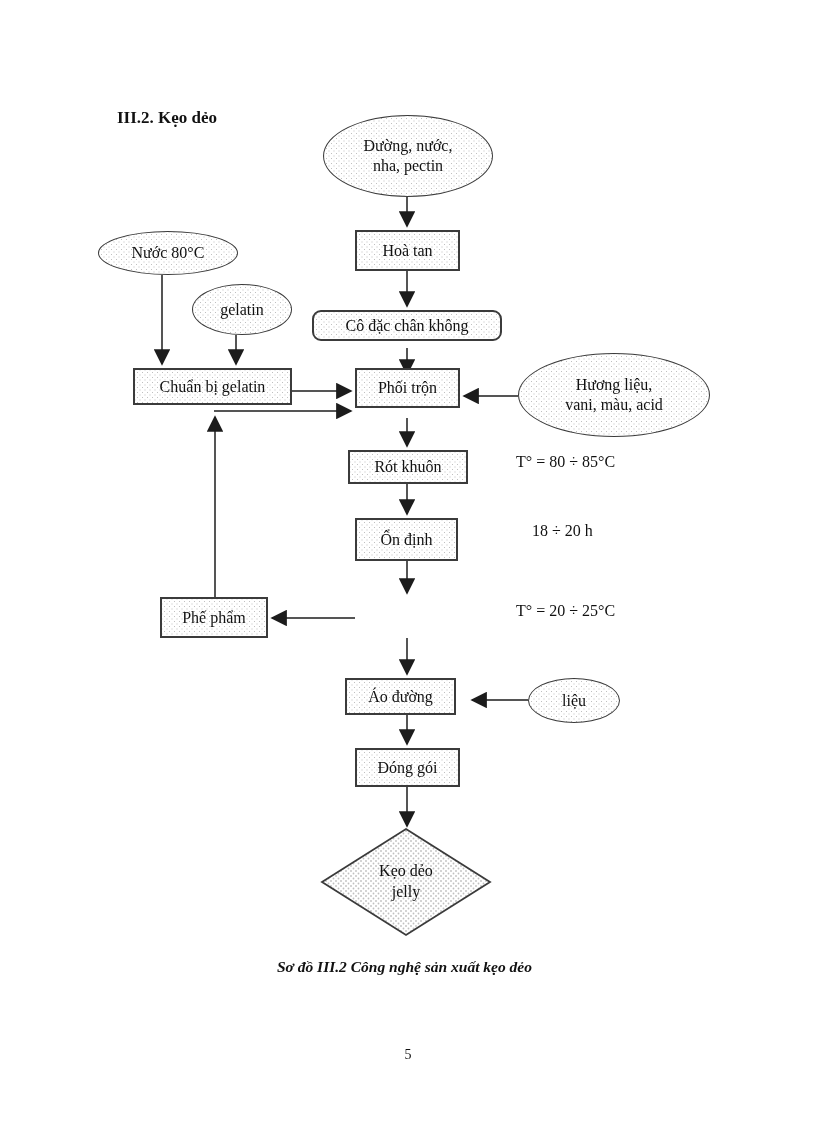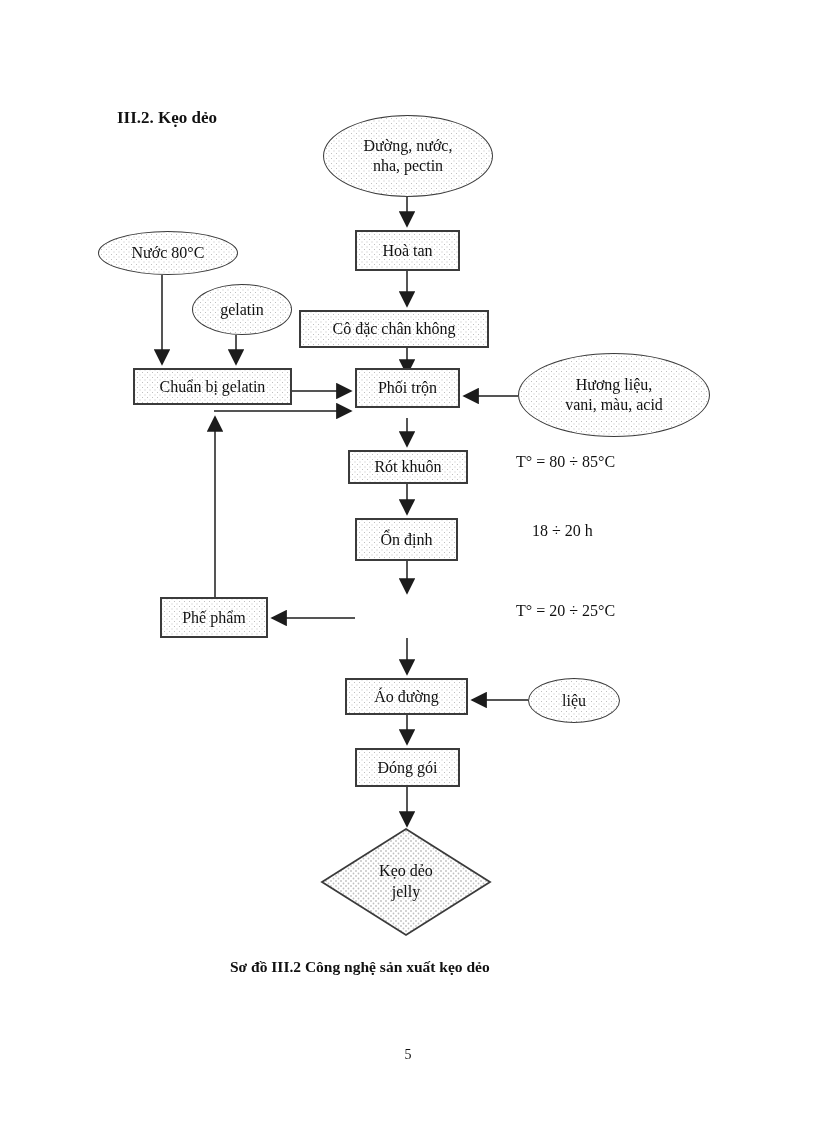--- a/index.html
+++ b/index.html
@@ -74,48 +74,49 @@
   .annotation {
     position: absolute;
     font-size: 16px;
     white-space: nowrap;
   }
   .caption {
     position: absolute;
     left: 230px;
     top: 958px;
     width: 302px;
-    text-align: left;
+    text-align: right;
     font-size: 15.5px;
     font-weight: bold;
+    font-style: italic;
     white-space: nowrap;
   }
   .page-number {
     position: absolute;
     left: 380px;
     top: 1047px;
     width: 56px;
     text-align: center;
     font-size: 14px;
   }
 
   
   .n-ingredients { left: 323px; top: 115px; width: 170px; height: 82px; }
   .n-hoa-tan     { left: 355px; top: 230px; width: 105px; height: 41px; }
-  .n-co-dac      { left: 299px; top: 310px; width: 190px; height: 38px; }
+  .n-co-dac      { left: 312px; top: 310px; width: 190px; height: 31px; border-radius: 9px; }
   .n-nuoc        { left:  98px; top: 231px; width: 140px; height: 44px; }
   .n-gelatin     { left: 192px; top: 284px; width: 100px; height: 51px; }
   .n-chuan-bi    { left: 133px; top: 368px; width: 159px; height: 37px; }
   .n-phoi-tron   { left: 355px; top: 368px; width: 105px; height: 40px; text-align: center; }
   .n-huong-lieu  { left: 518px; top: 353px; width: 192px; height: 84px; }
   .n-rot-khuon   { left: 348px; top: 450px; width: 120px; height: 34px; }
   .n-on-dinh     { left: 355px; top: 518px; width: 103px; height: 43px; }
   .n-tao-hinh    { left: 355px; top: 597px; width: 110px; height: 41px; }
   .n-phe-pham    { left: 160px; top: 597px; width: 108px; height: 41px; }
-  .n-ao-duong    { left: 345px; top: 678px; width: 123px; height: 37px; }
+  .n-ao-duong    { left: 345px; top: 678px; width: 111px; height: 37px; }
   .n-duong       { left: 528px; top: 678px; width:  92px; height: 45px; }
   .n-dong-goi    { left: 355px; top: 748px; width: 105px; height: 39px; }
 
   .a-rot-khuon { left: 516px; top: 453px; }
   .a-on-dinh   { left: 515px; top: 522px; margin-left: 17px; }
   .a-tao-hinh  { left: 516px; top: 602px; }
 </style>
 </head>
 <body>
 

